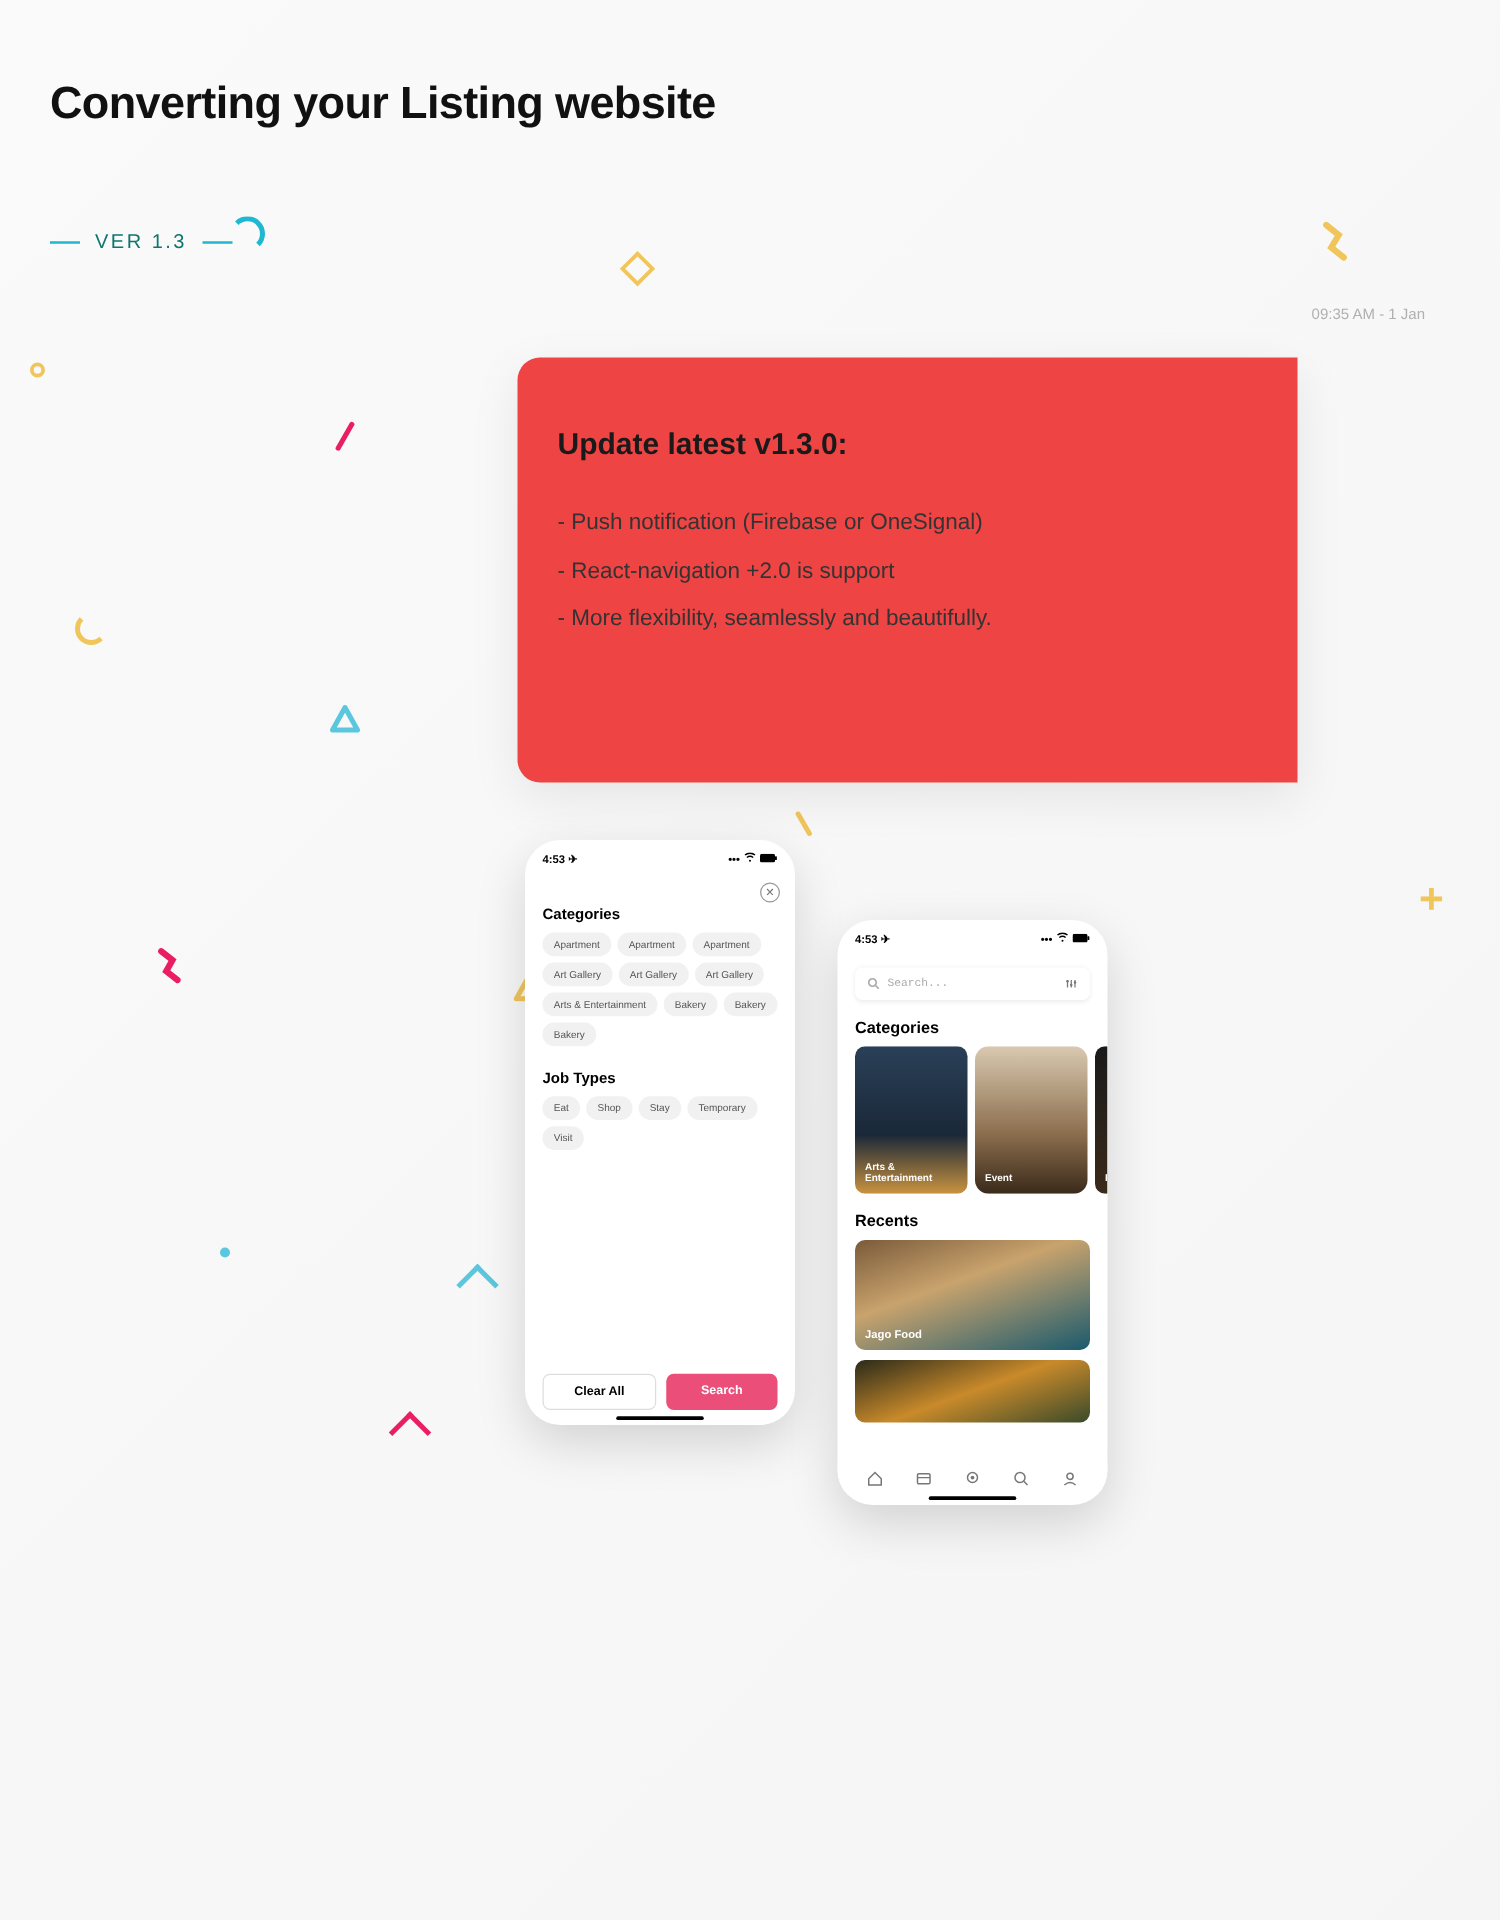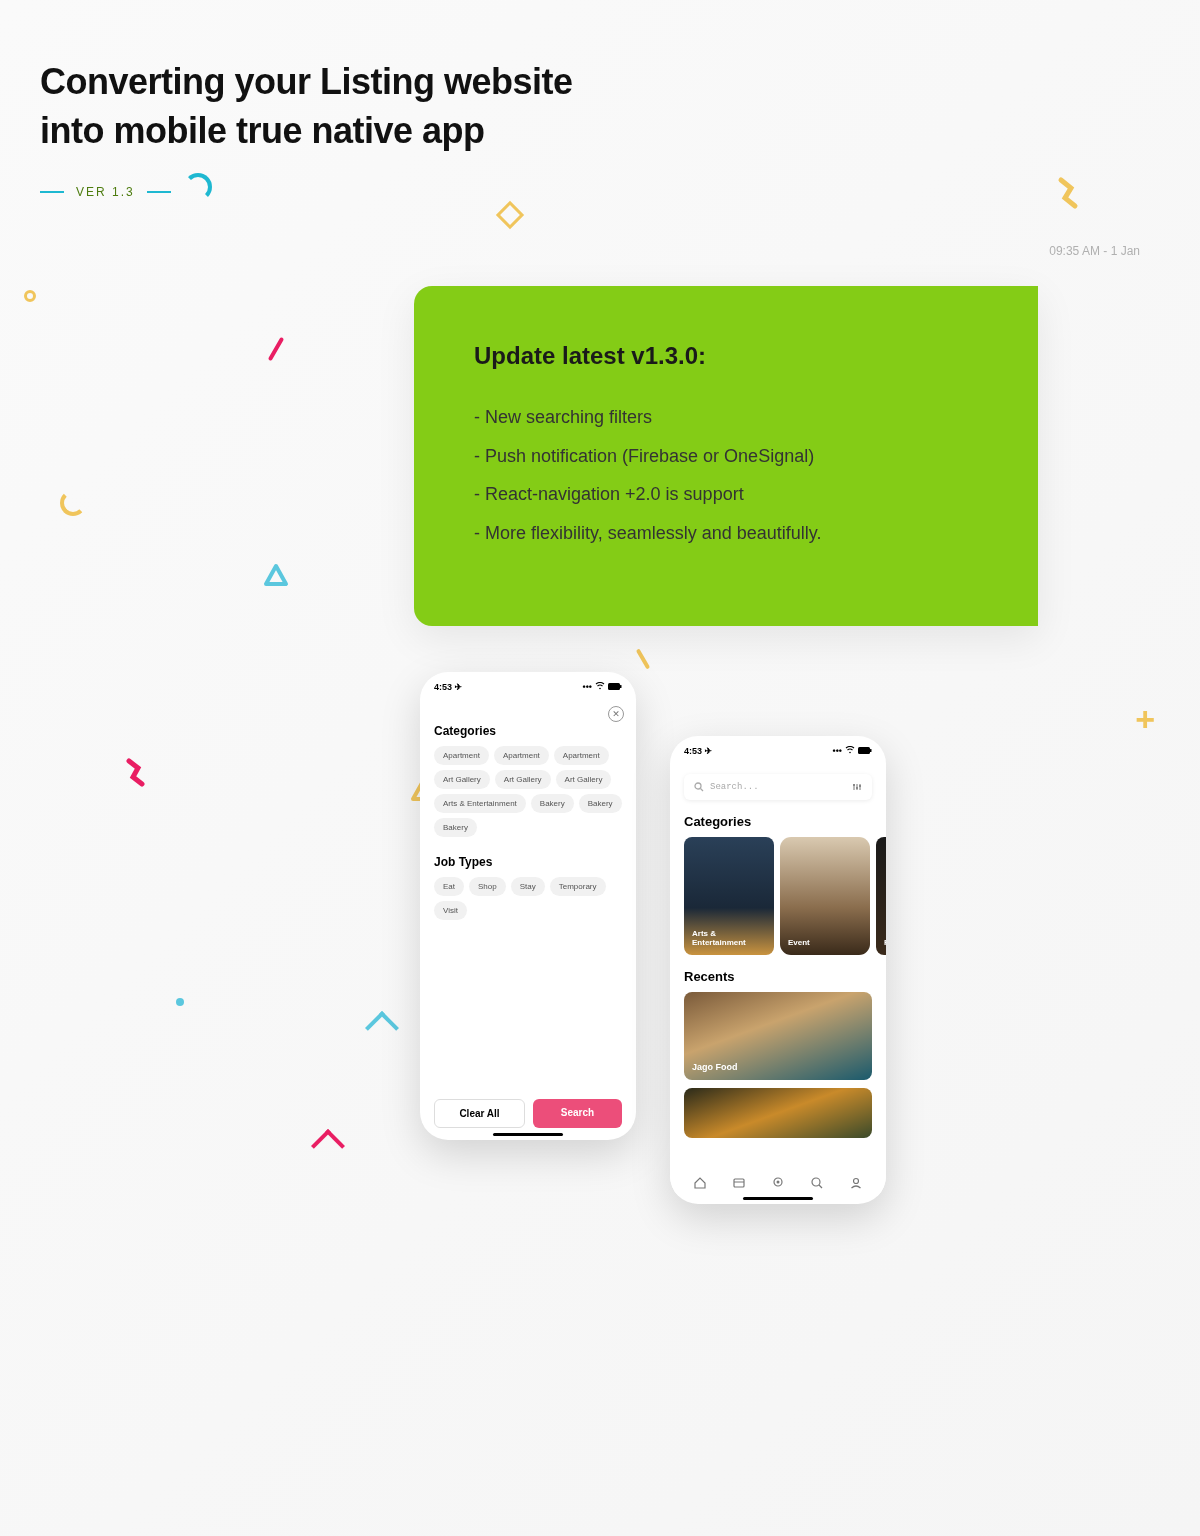--- a/index.html
+++ b/index.html
@@ -39,40 +39,40 @@
   }
   .ver-row {
     position: absolute;
     left: 40px;
     top: 185px;
     display: flex;
     align-items: center;
     gap: 12px;
   }
   .ver-dash { width: 24px; height: 2px; background: #1eb8d1; }
-  .ver-text { color: #4d7c0f; letter-spacing: 2px; font-size: 12px; font-weight: 500; }
+  .ver-text { color: #0f766e; letter-spacing: 2px; font-size: 16px; font-weight: 500; }
 
   .timestamp {
     position: absolute;
     right: 60px;
     top: 244px;
     color: #b0b0b0;
     font-size: 12px;
   }
 
   .update-card {
     position: absolute;
     left: 414px;
     top: 286px;
     width: 624px;
     height: 340px;
-    background: #84cc16;
+    background: #ef4444;
     border-radius: 18px 0 0 18px;
     box-shadow: 0 12px 40px rgba(0,0,0,0.08);
-    padding: 56px 60px;
+    padding: 56px 32px;
   }
   .update-title { font-size: 24px; font-weight: 800; color: #1a1a1a; margin-bottom: 28px; }
   .update-list { font-size: 18px; color: #333; line-height: 2.15; }
 
   
   .phone {
     position: absolute;
     width: 216px;
     height: 468px;
     background: #fff;
@@ -137,35 +137,33 @@
 <svg class="deco" style="left:410px; top:780px; width:24px; height:24px;" viewBox="0 0 24 24">
     <path d="M12 3 L21 19 L3 19 Z" stroke="#f0c55c" stroke-width="4" fill="none" stroke-linejoin="round"></path>
   </svg>
 <div class="deco plus-yellow" style="right:45px; top:700px;">+</div>
 <div class="deco dot-blue" style="left:176px; top:998px;"></div>
 <div class="deco caret-blue" style="left:370px; top:1016px;"></div>
 <div class="deco caret-pink" style="left:316px; top:1134px;"></div>
 
 <div class="headline">
   <div>Converting your Listing website</div>
-  <div>into mobile true native app</div>
 </div>
 
 <div class="ver-row">
   <div class="ver-dash"></div>
   <div class="ver-text">VER 1.3</div>
   <div class="ver-dash"></div>
 </div>
 
 <div class="timestamp">09:35 AM - 1 Jan</div>
 
 <div class="update-card">
   <div class="update-title">Update latest v1.3.0:</div>
   <div class="update-list">
-    <div>- New searching filters</div>
     <div>- Push notification (Firebase or OneSignal)</div>
     <div>- React-navigation +2.0 is support</div>
     <div>- More flexibility, seamlessly and beautifully.</div>
   </div>
 </div>
 
 <div class="phone phone-left">
   <div class="status-bar">
     <span><span>4:53</span> ✈</span>
     <span class="status-icons">

